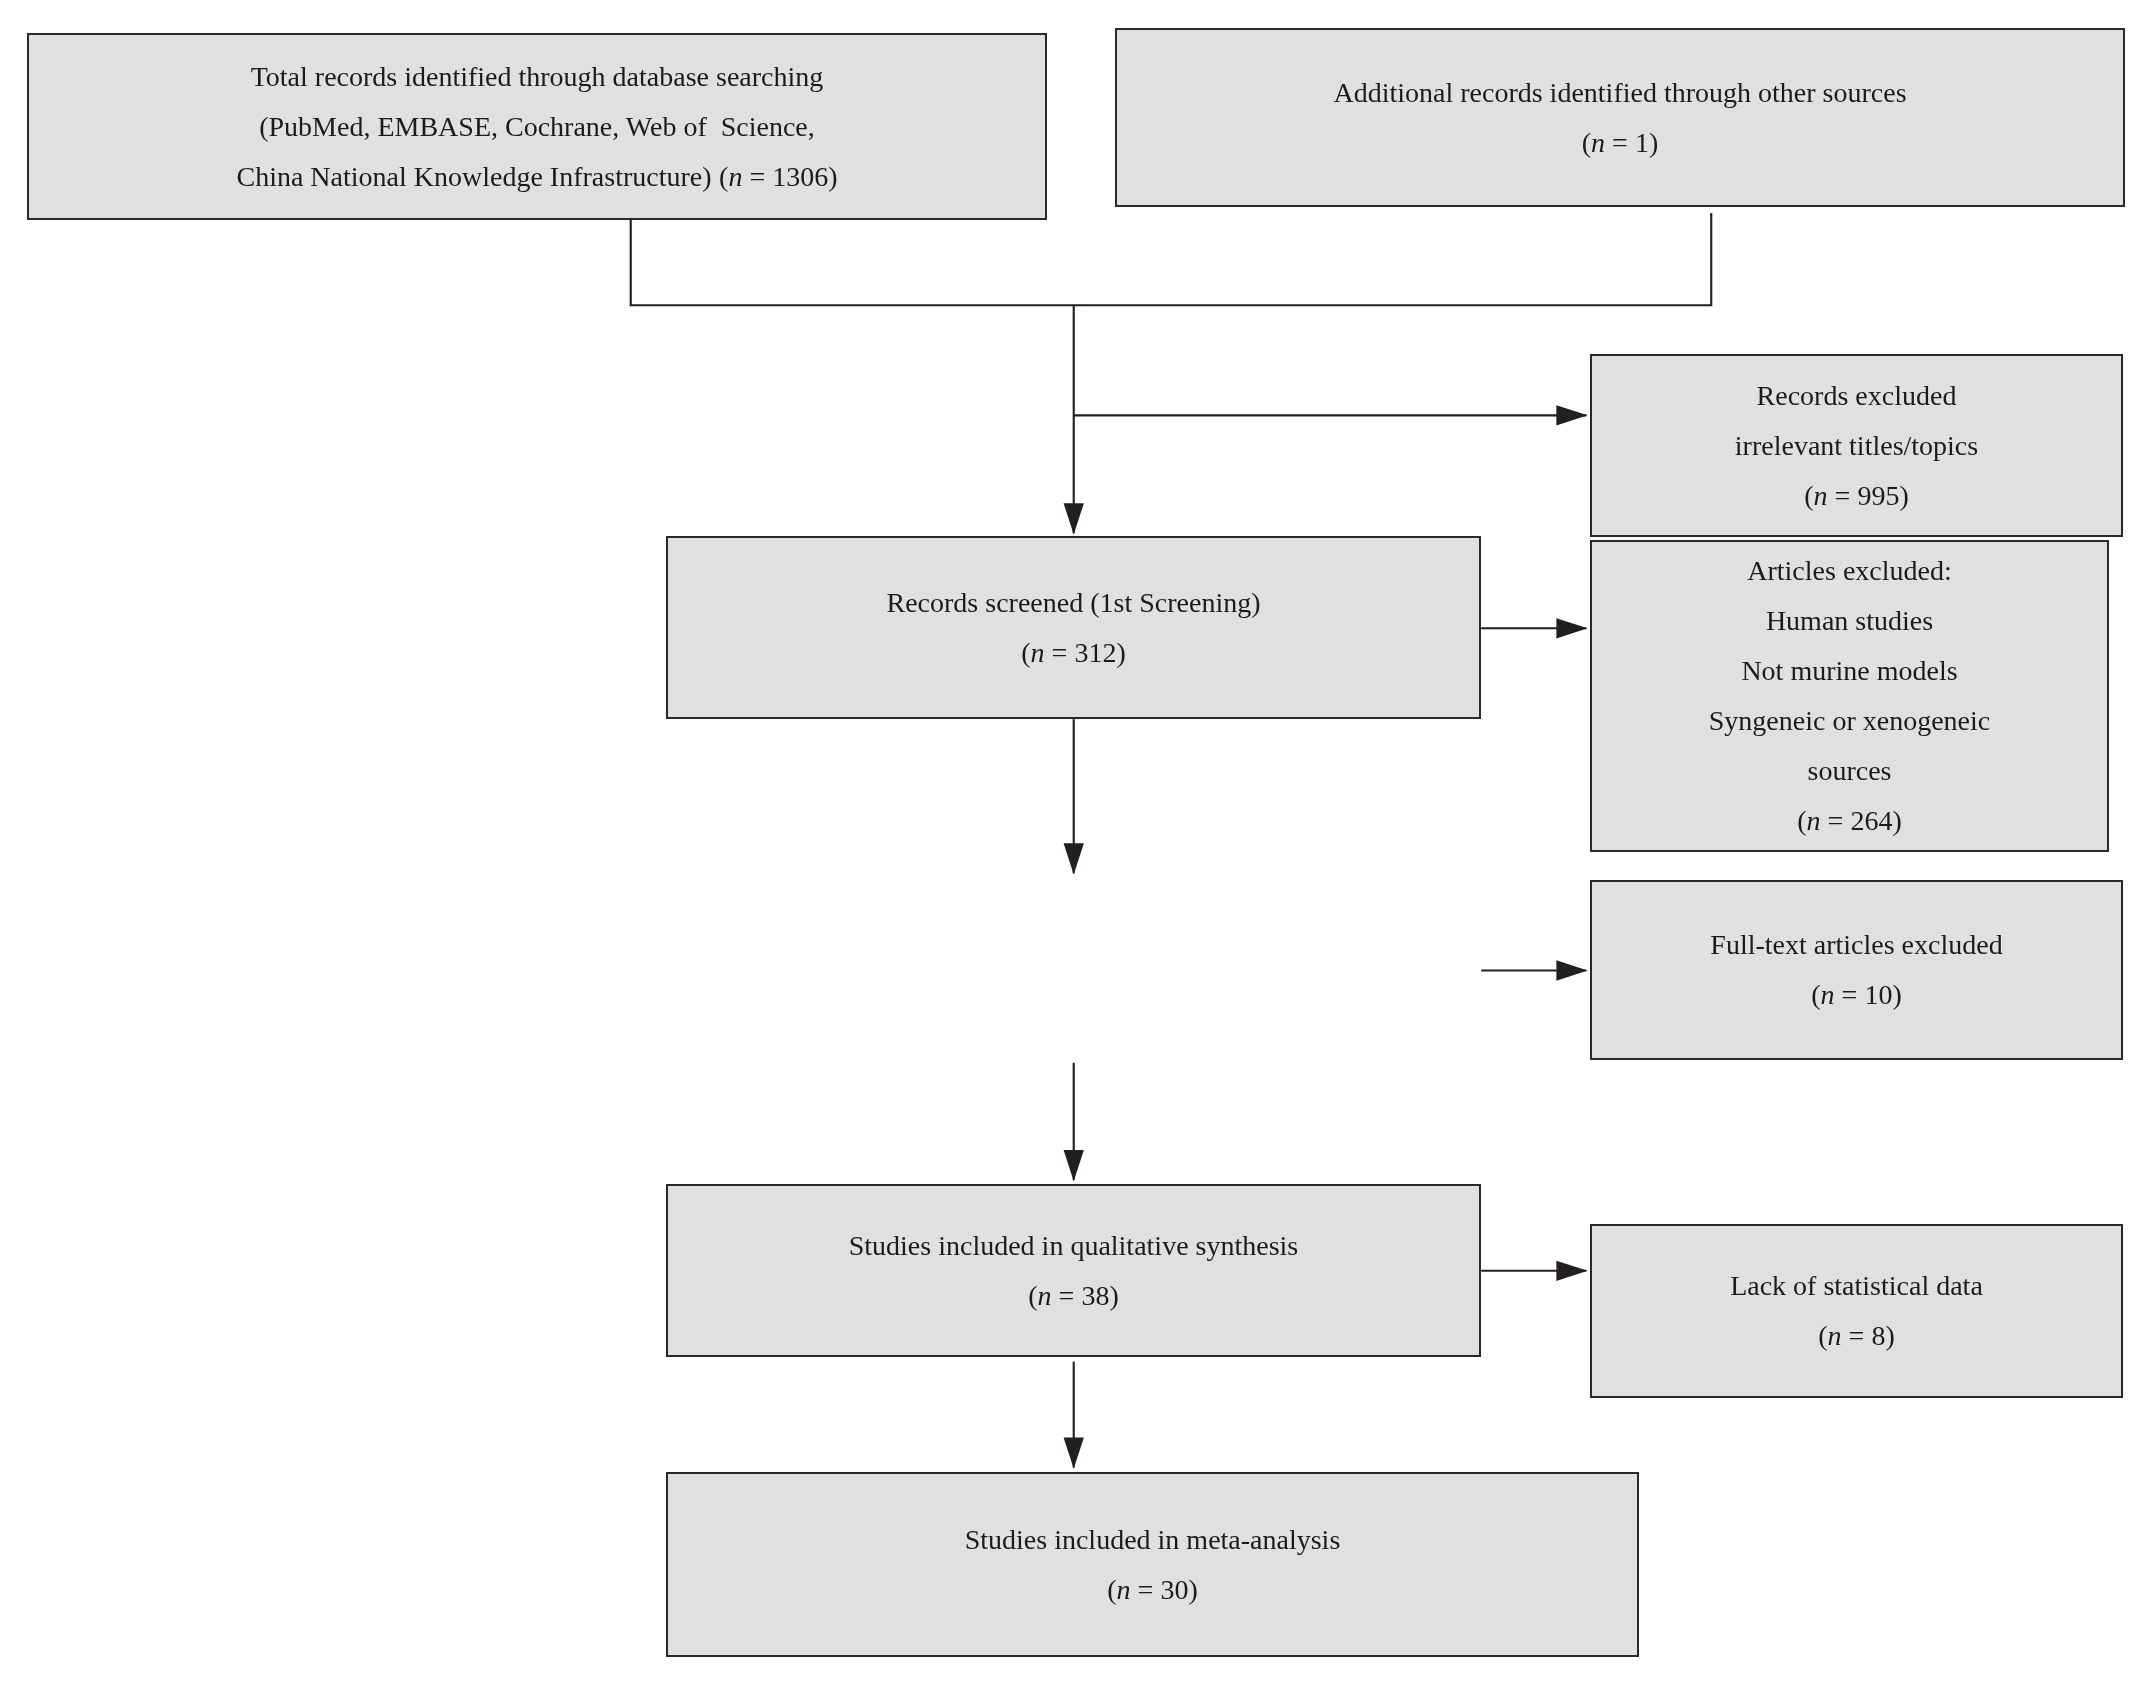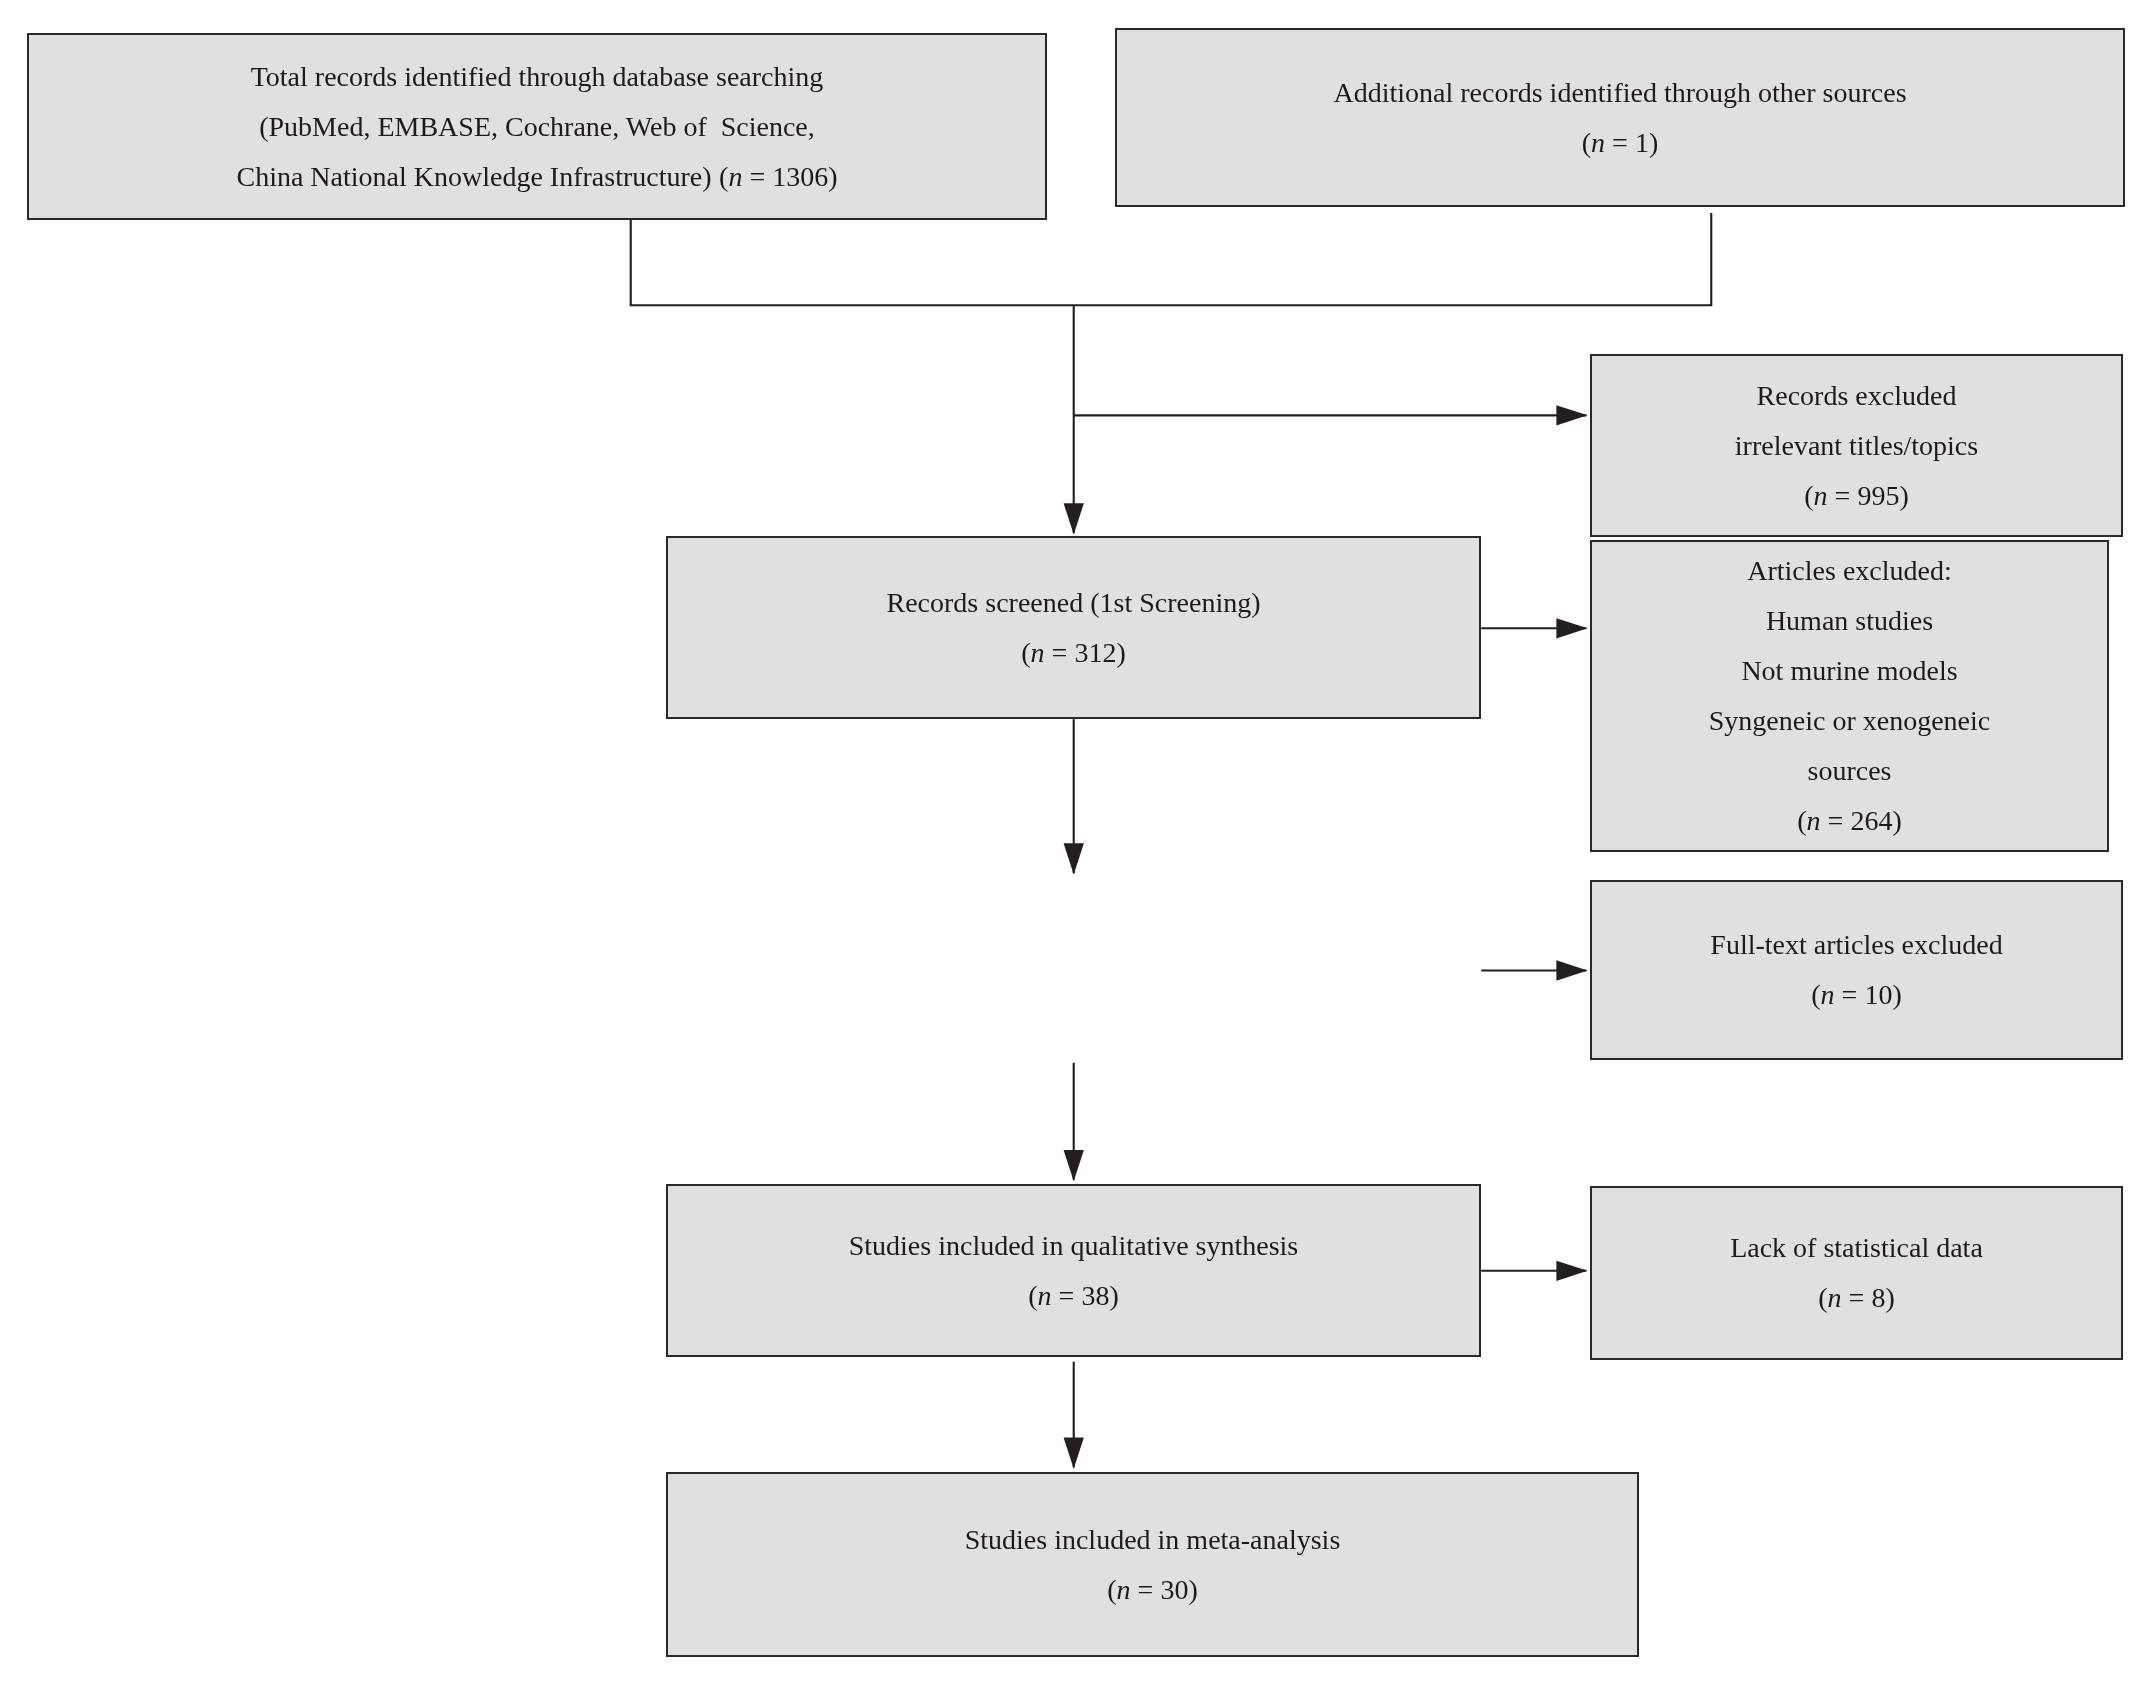--- a/index.html
+++ b/index.html
@@ -26,21 +26,21 @@
   .nvar{font-style:italic;}
   .count-inline{margin-left:0.27em;}
   #box-a{left:27px;top:33px;width:1020px;height:187px;}
   #box-b{left:1115px;top:28px;width:1010px;height:179px;}
   #box-c{left:1590px;top:334px;width:533px;height:183px;margin-top:20px;}
   #box-d{left:666px;top:536px;width:815px;height:183px;}
   #box-e{left:1590px;top:540px;width:519px;height:312px;}
   #box-f{left:666px;top:878px;width:815px;height:185px;}
   #box-g{left:1590px;top:880px;width:533px;height:180px;}
   #box-h{left:666px;top:1184px;width:815px;height:173px;font-family:Liberation Serif, serif;}
-  #box-i{left:1590px;top:1186px;width:533px;height:174px;}
+  #box-i{left:1590px;top:1224px;width:533px;height:174px;}
   #box-j{left:666px;top:1472px;width:973px;height:185px;}
 </style>
 </head>
 <body>
 
 <div class="diagram">
 
   <svg class="connectors" viewBox="0 0 3029 2396" xmlns="http://www.w3.org/2000/svg">
     <defs>
       <marker id="arrow" viewBox="0 0 12 9" refX="11.5" refY="4.5" markerWidth="15" markerHeight="11" markerUnits="strokeWidth" orient="auto">

